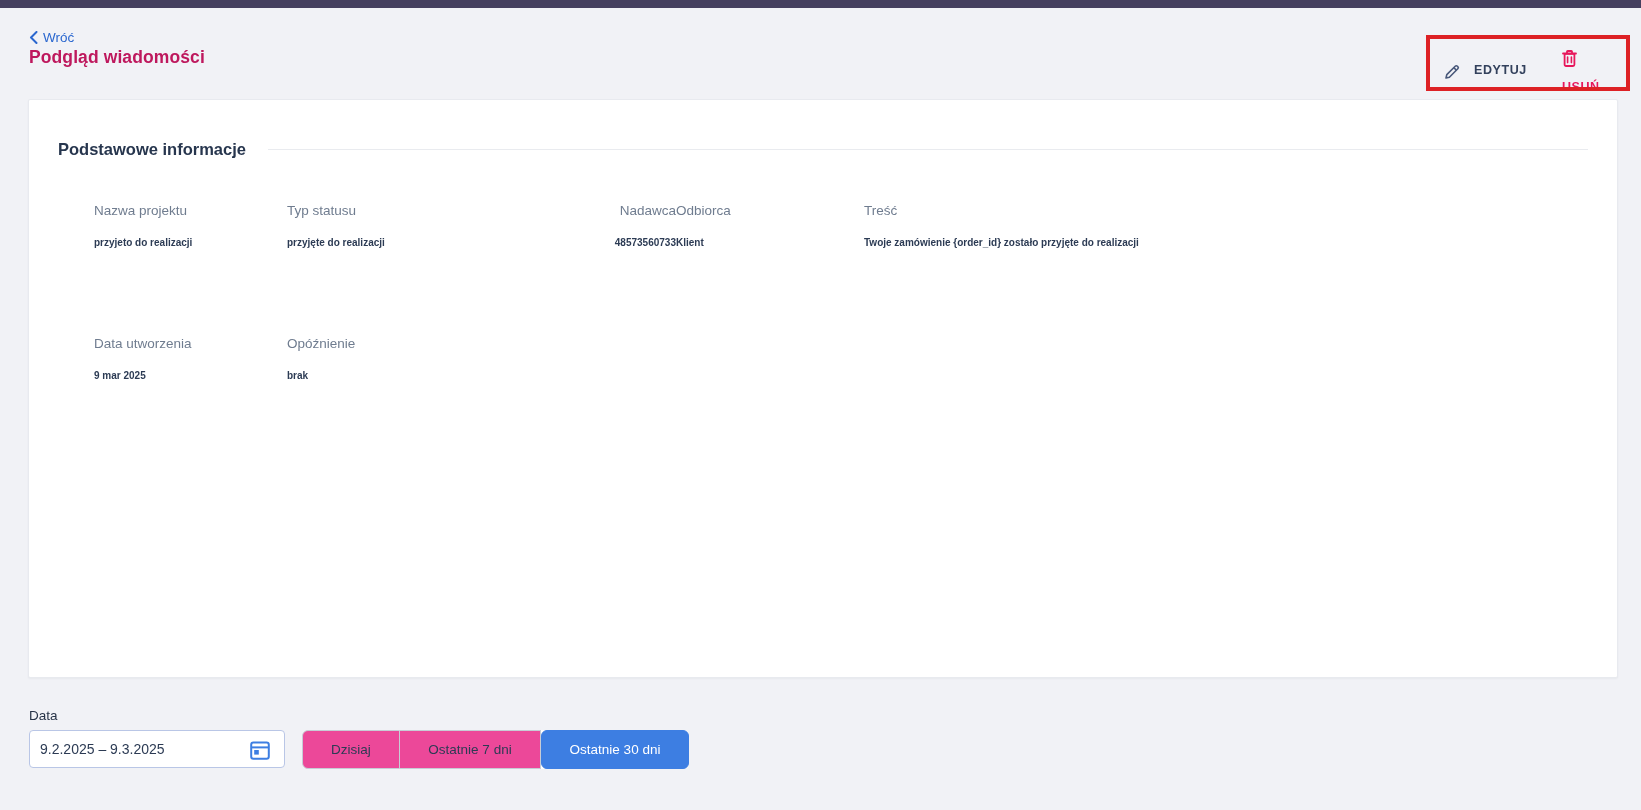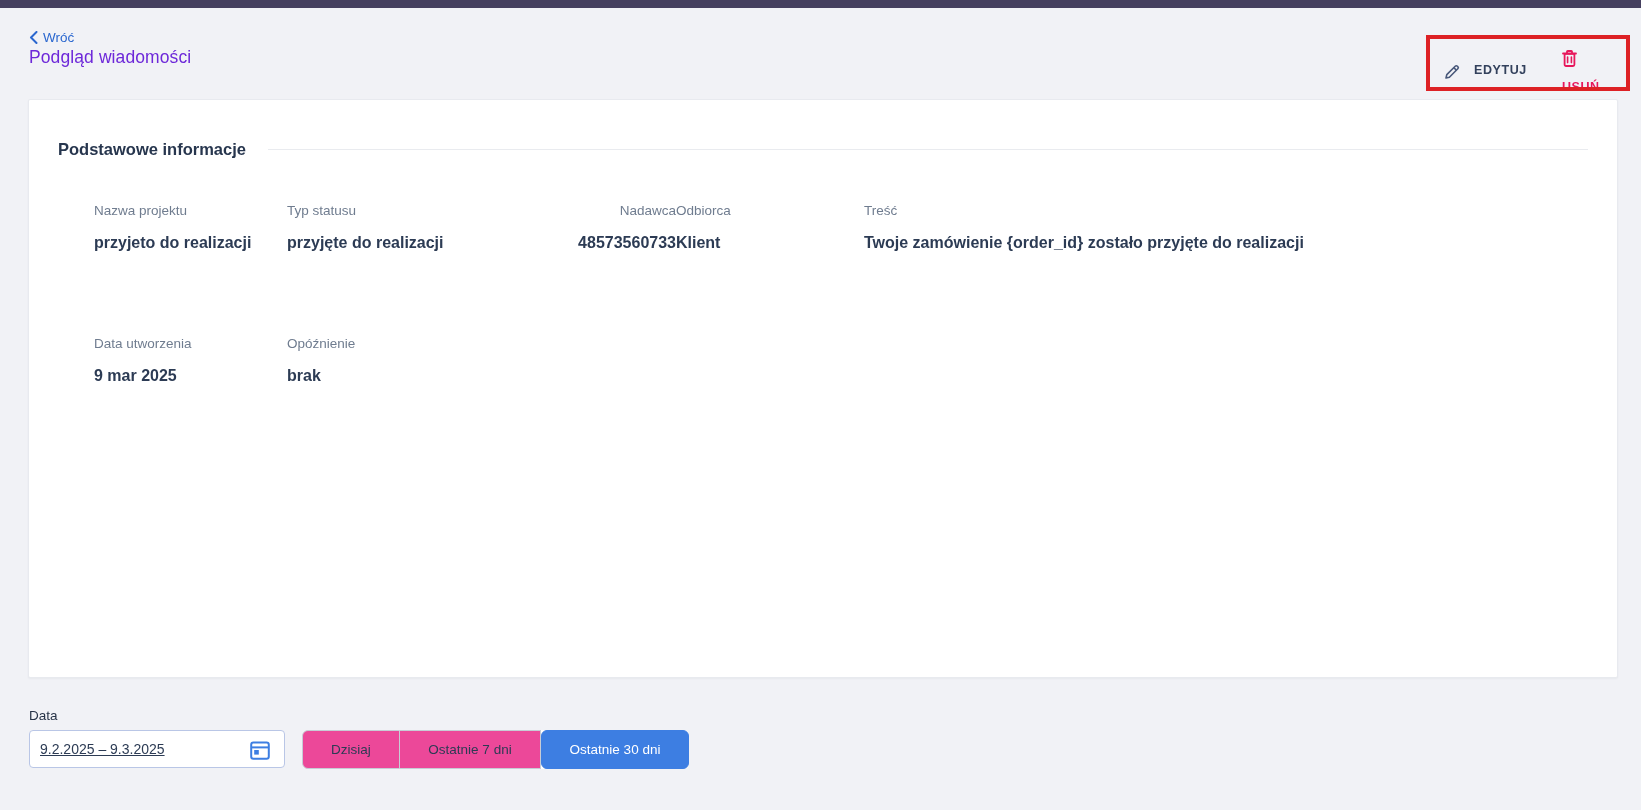--- a/index.html
+++ b/index.html
@@ -18,21 +18,21 @@
   }
   
   .back-link {
     position: absolute; top: 30px; left: 29px;
     display: flex; align-items: center; gap: 5px;
     color: #2a67cf; font-size: 13.5px; cursor: pointer;
   }
   .back-link svg { display: block; }
   .page-title {
     position: absolute; top: 47px; left: 29px;
-    font-size: 17.5px; font-weight: 400; color: #6d28d9;
+    font-size: 17.5px; font-weight: 700; color: #be185d;
     letter-spacing: 0.1px;
   }
   
   .actions {
     position: absolute; top: 50px; left: 1443px;
     display: flex; align-items: center; gap: 35px;
   }
   .action-btn {
     display: flex; gap: 13px;
     background: none; border: none; cursor: pointer;
@@ -83,21 +83,21 @@
   .field:nth-child(1) { width: 193px; }
   .field:nth-child(2) { width: 196px; }
   .field:nth-child(3) { width: 193px; text-align: right; }
   .field:nth-child(4) { width: 188px; }
   .field:nth-child(5) { flex: 1; }
   .field-label {
     font-size: 13.5px; color: #6f7c8f; line-height: 17px;
   }
   .field-value {
     margin-top: 15px;
-    font-size: 16px; font-weight: 700; color: #2c3b54; line-height: 17px;
+    font-size: 10px; font-weight: 700; color: #2c3b54; line-height: 17px;
   }
   
   .filter {
     position: absolute; left: 29px; top: 708px;
   }
   .filter-label {
     font-size: 13.5px; color: #273347; line-height: 16px;
   }
   .filter-controls {
     margin-top: 6px;
@@ -108,21 +108,21 @@
     width: 256px; height: 38px;
     background: #fff;
     border: 1px solid #b9c6e6;
     border-radius: 4px;
     display: flex; align-items: center;
   }
   .date-input input {
     border: none; outline: none; background: transparent;
     font-family: "Liberation Sans", sans-serif;
     font-size: 14px; color: #2c3b54;
-    padding-left: 10px; width: 205px; text-decoration: underline;
+    padding-left: 10px; width: 205px;
   }
   .calendar-btn {
     position: absolute; right: 13px; top: 8px;
     width: 22px; height: 22px;
     background: none; border: none; padding: 0; cursor: pointer;
   }
   .btn-group {
     margin-left: 17px;
     display: flex;
     border-radius: 6px;

